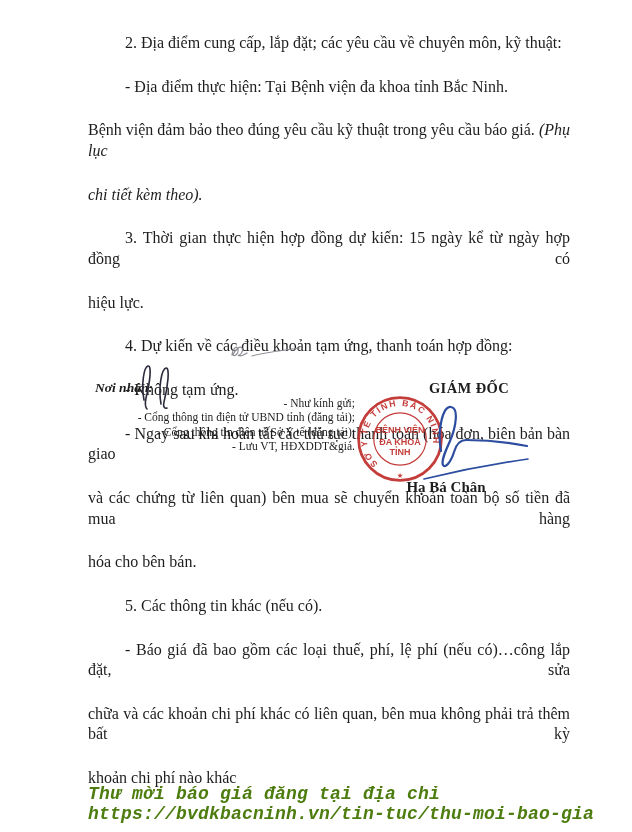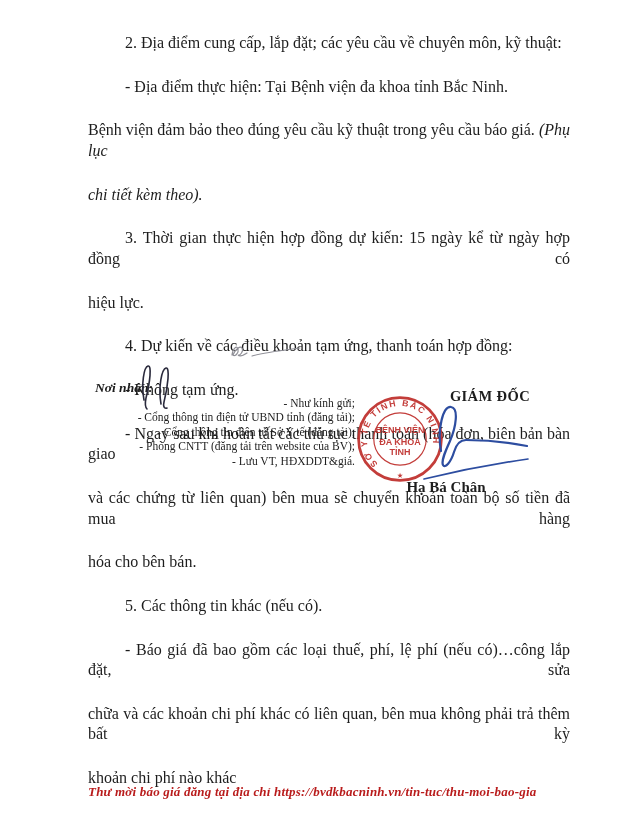--- a/index.html
+++ b/index.html
@@ -12,36 +12,36 @@
     font-size:16px;line-height:20.65px;
   }
   .ln{white-space:normal;margin-top:23px;}
   .ind{text-indent:37px;}
   .just{text-align:justify;text-align-last:justify;}
   .ln i{font-style:italic;text-align:center;}
   .recipients{position:absolute;left:95px;top:380px;width:260px;}
   .rhead{font-weight:bold;font-style:italic;font-size:13.5px;margin:0 0 0 0;}
   .ritem{font-size:11.5px;line-height:14.4px;text-align:right;}
   .director-title{
-    position:absolute;left:408px;top:388px;width:122px;text-align:right;
+    position:absolute;left:408px;top:380px;width:122px;text-align:center;
     font-size:14.5px;font-weight:bold;letter-spacing:.4px;
   }
   .signer-name{
     position:absolute;left:384px;top:479px;width:124px;text-align:center;
     font-size:15px;font-weight:bold;
   }
   .stamp{position:absolute;left:354px;top:393px;z-index:2;opacity:.93;}
   .stamp text{font-family:"Liberation Sans",sans-serif;font-weight:bold;}
   .stamp .star{font-family:"DejaVu Sans",sans-serif;font-weight:normal;}
   .sig{position:absolute;left:408px;top:399px;z-index:3;}
   .paraph{position:absolute;left:133px;top:362px;z-index:2;}
   .initials-mark{position:absolute;left:228px;top:341px;}
   .footer-note{
     position:absolute;left:88px;top:784px;width:520px;
-    font-size:13px;font-style:italic;font-weight:600;color:#b91c1c;letter-spacing:.2px;
+    font-size:18px;font-style:italic;font-weight:600;color:#4d7c0f;letter-spacing:.2px;font-family:Liberation Mono, monospace;
   }
 </style>
 </head>
 <body>
 
 <div class="page">
 
   <div class="doc-body">
     <div class="ln ind"><span>2. Địa điểm cung cấp, lắp đặt; các yêu cầu về chuyên môn, kỹ thuật:</span></div>
     <div class="ln ind"><span>- Địa điểm thực hiện: Tại Bệnh viện đa khoa tỉnh Bắc Ninh.</span></div>
@@ -63,21 +63,20 @@
   <svg class="initials-mark" width="78" height="20" viewBox="0 0 78 20">
     <path d="M4,14 C5,7 9,4 10,8 C11,12 7,16 5,14 C7,9 12,4 14,7 C16,10 12,15 10,14 C12,16 16,14 19,12" fill="none" stroke-width="1.2" stroke-linecap="round" stroke="#8e8e96"></path>
     <path d="M24,15 C34,12 50,10 72,7" fill="none" stroke-width="1.1" stroke-linecap="round" stroke="#8e8e96"></path>
   </svg>
 
   <div class="recipients">
     <div class="rhead">Nơi nhận:</div>
     <div class="ritem">- Như kính gửi;</div>
     <div class="ritem">- Cổng thông tin điện tử UBND tỉnh (đăng tải);</div>
     <div class="ritem">- Cổng thông tin điện tử Sở Y tế (đăng tải);</div>
-    <div class="ritem">- Phòng CNTT (đăng tải trên website của BV);</div>
     <div class="ritem">- Lưu VT, HĐXDDT&amp;giá.</div>
   </div>
 
   <svg class="paraph" width="48" height="50" viewBox="0 0 48 50">
     <path d="M11,38 C8,22 11,5 15,4 C19,3 17,20 13,36 C12,41 12,45 14,47" fill="none" stroke-width="1.6" stroke-linecap="round" stroke="#2a2a3c"></path>
     <path d="M28,42 C25,24 29,7 33,6 C37,5 35,24 31,40 C30,44 31,47 34,46" fill="none" stroke-width="1.6" stroke-linecap="round" stroke="#2a2a3c"></path>
   </svg>
 
   <div class="director-title">GIÁM ĐỐC</div>
 

